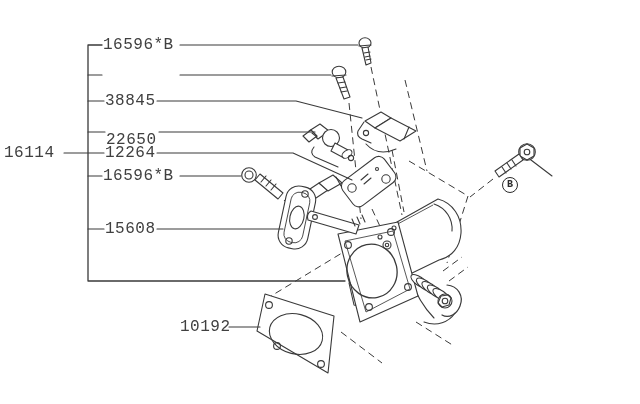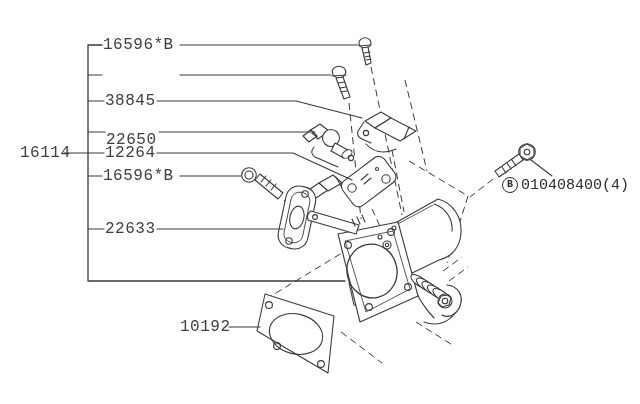--- a/index.html
+++ b/index.html
@@ -178,22 +178,21 @@
     <path class="ln" d="M229,327 L260,327"></path>
     <path class="ln" d="M531,160 L552,176"></path>
   </g>
 </svg>
 
 <div class="lbl" style="left:103px;top:45px">16596*B</div>
 <div class="lbl" style="left:105px;top:101px">38845</div>
 <div class="lbl" style="left:106px;top:140px">22650</div>
 <div class="lbl" style="left:105px;top:153px">12264</div>
 <div class="lbl" style="left:103px;top:176px">16596*B</div>
-<div class="lbl" style="left:105px;top:229px">22633</div>
-<div class="lbl" style="left:20px;top:153px">16114</div>
+<div class="lbl" style="left:105px;top:229px">15608</div>
+<div class="lbl" style="left:4px;top:153px">16114</div>
 <div class="lbl" style="left:180px;top:327px">10192</div>
 
 <div class="hw" style="left:502px;top:185px">
   <span class="badge">B</span>
-  <span class="code">010408400(4)</span>
 </div>
 
 </div>
 
 </body></html>

